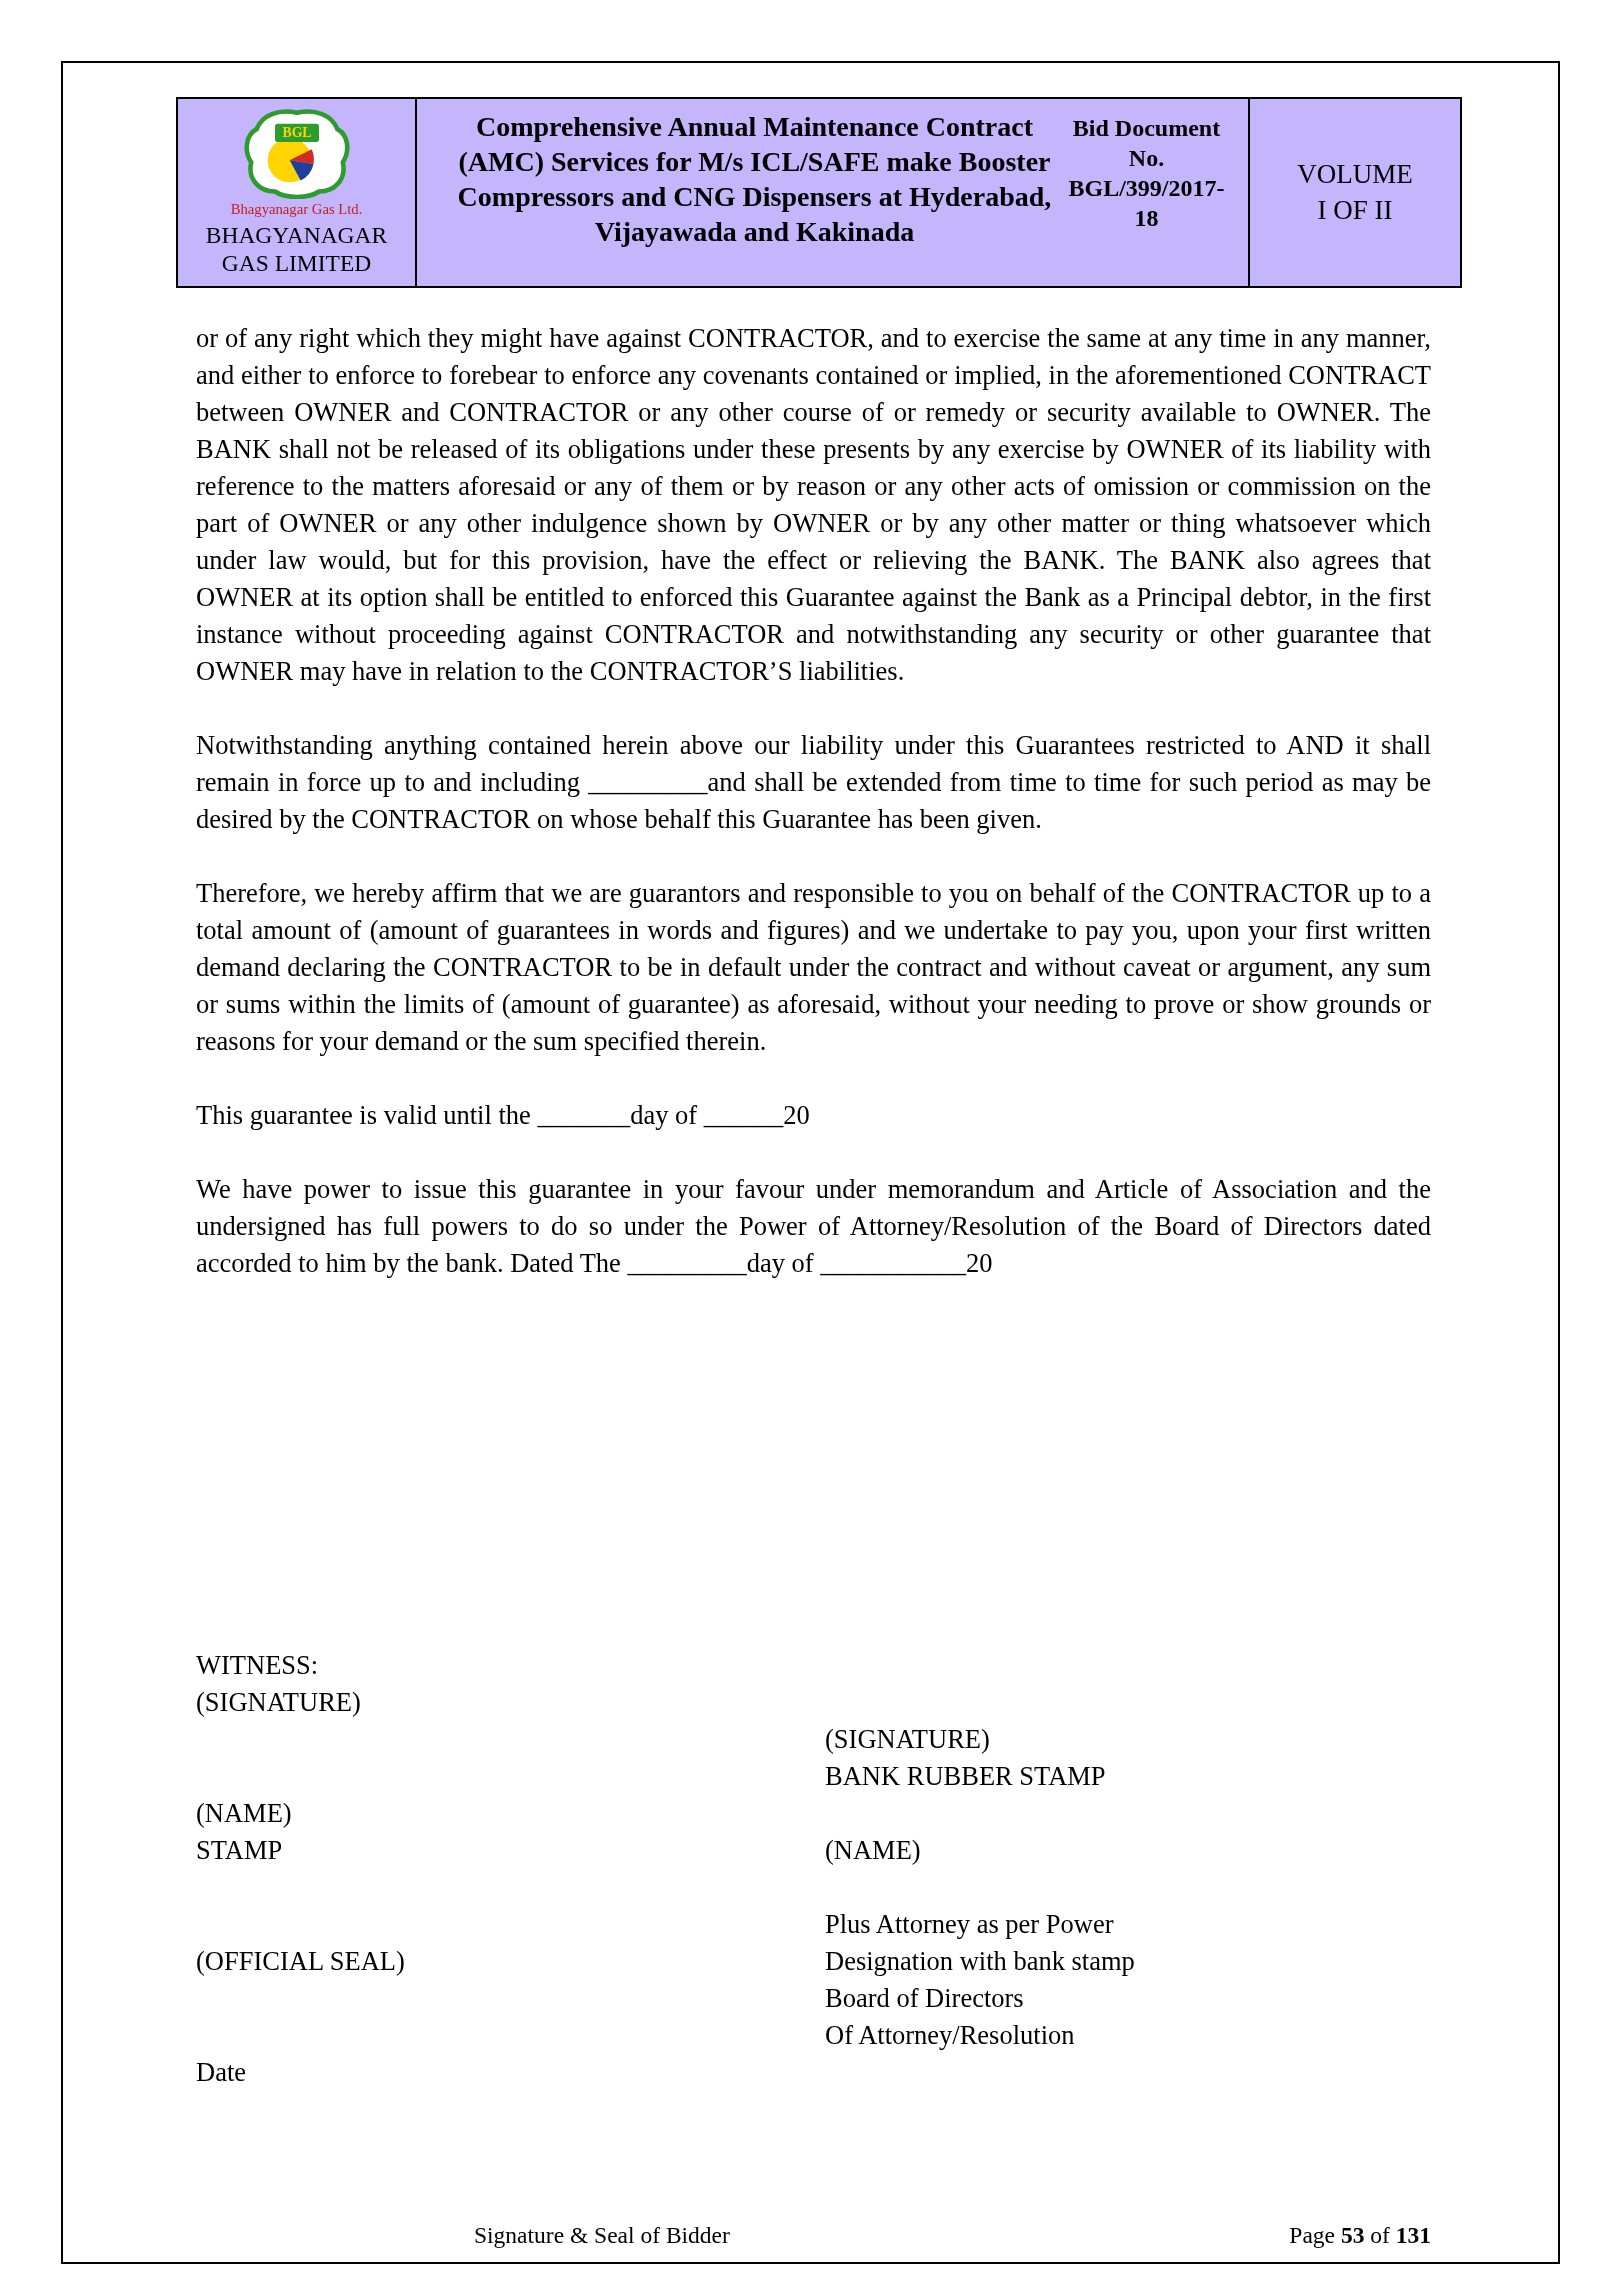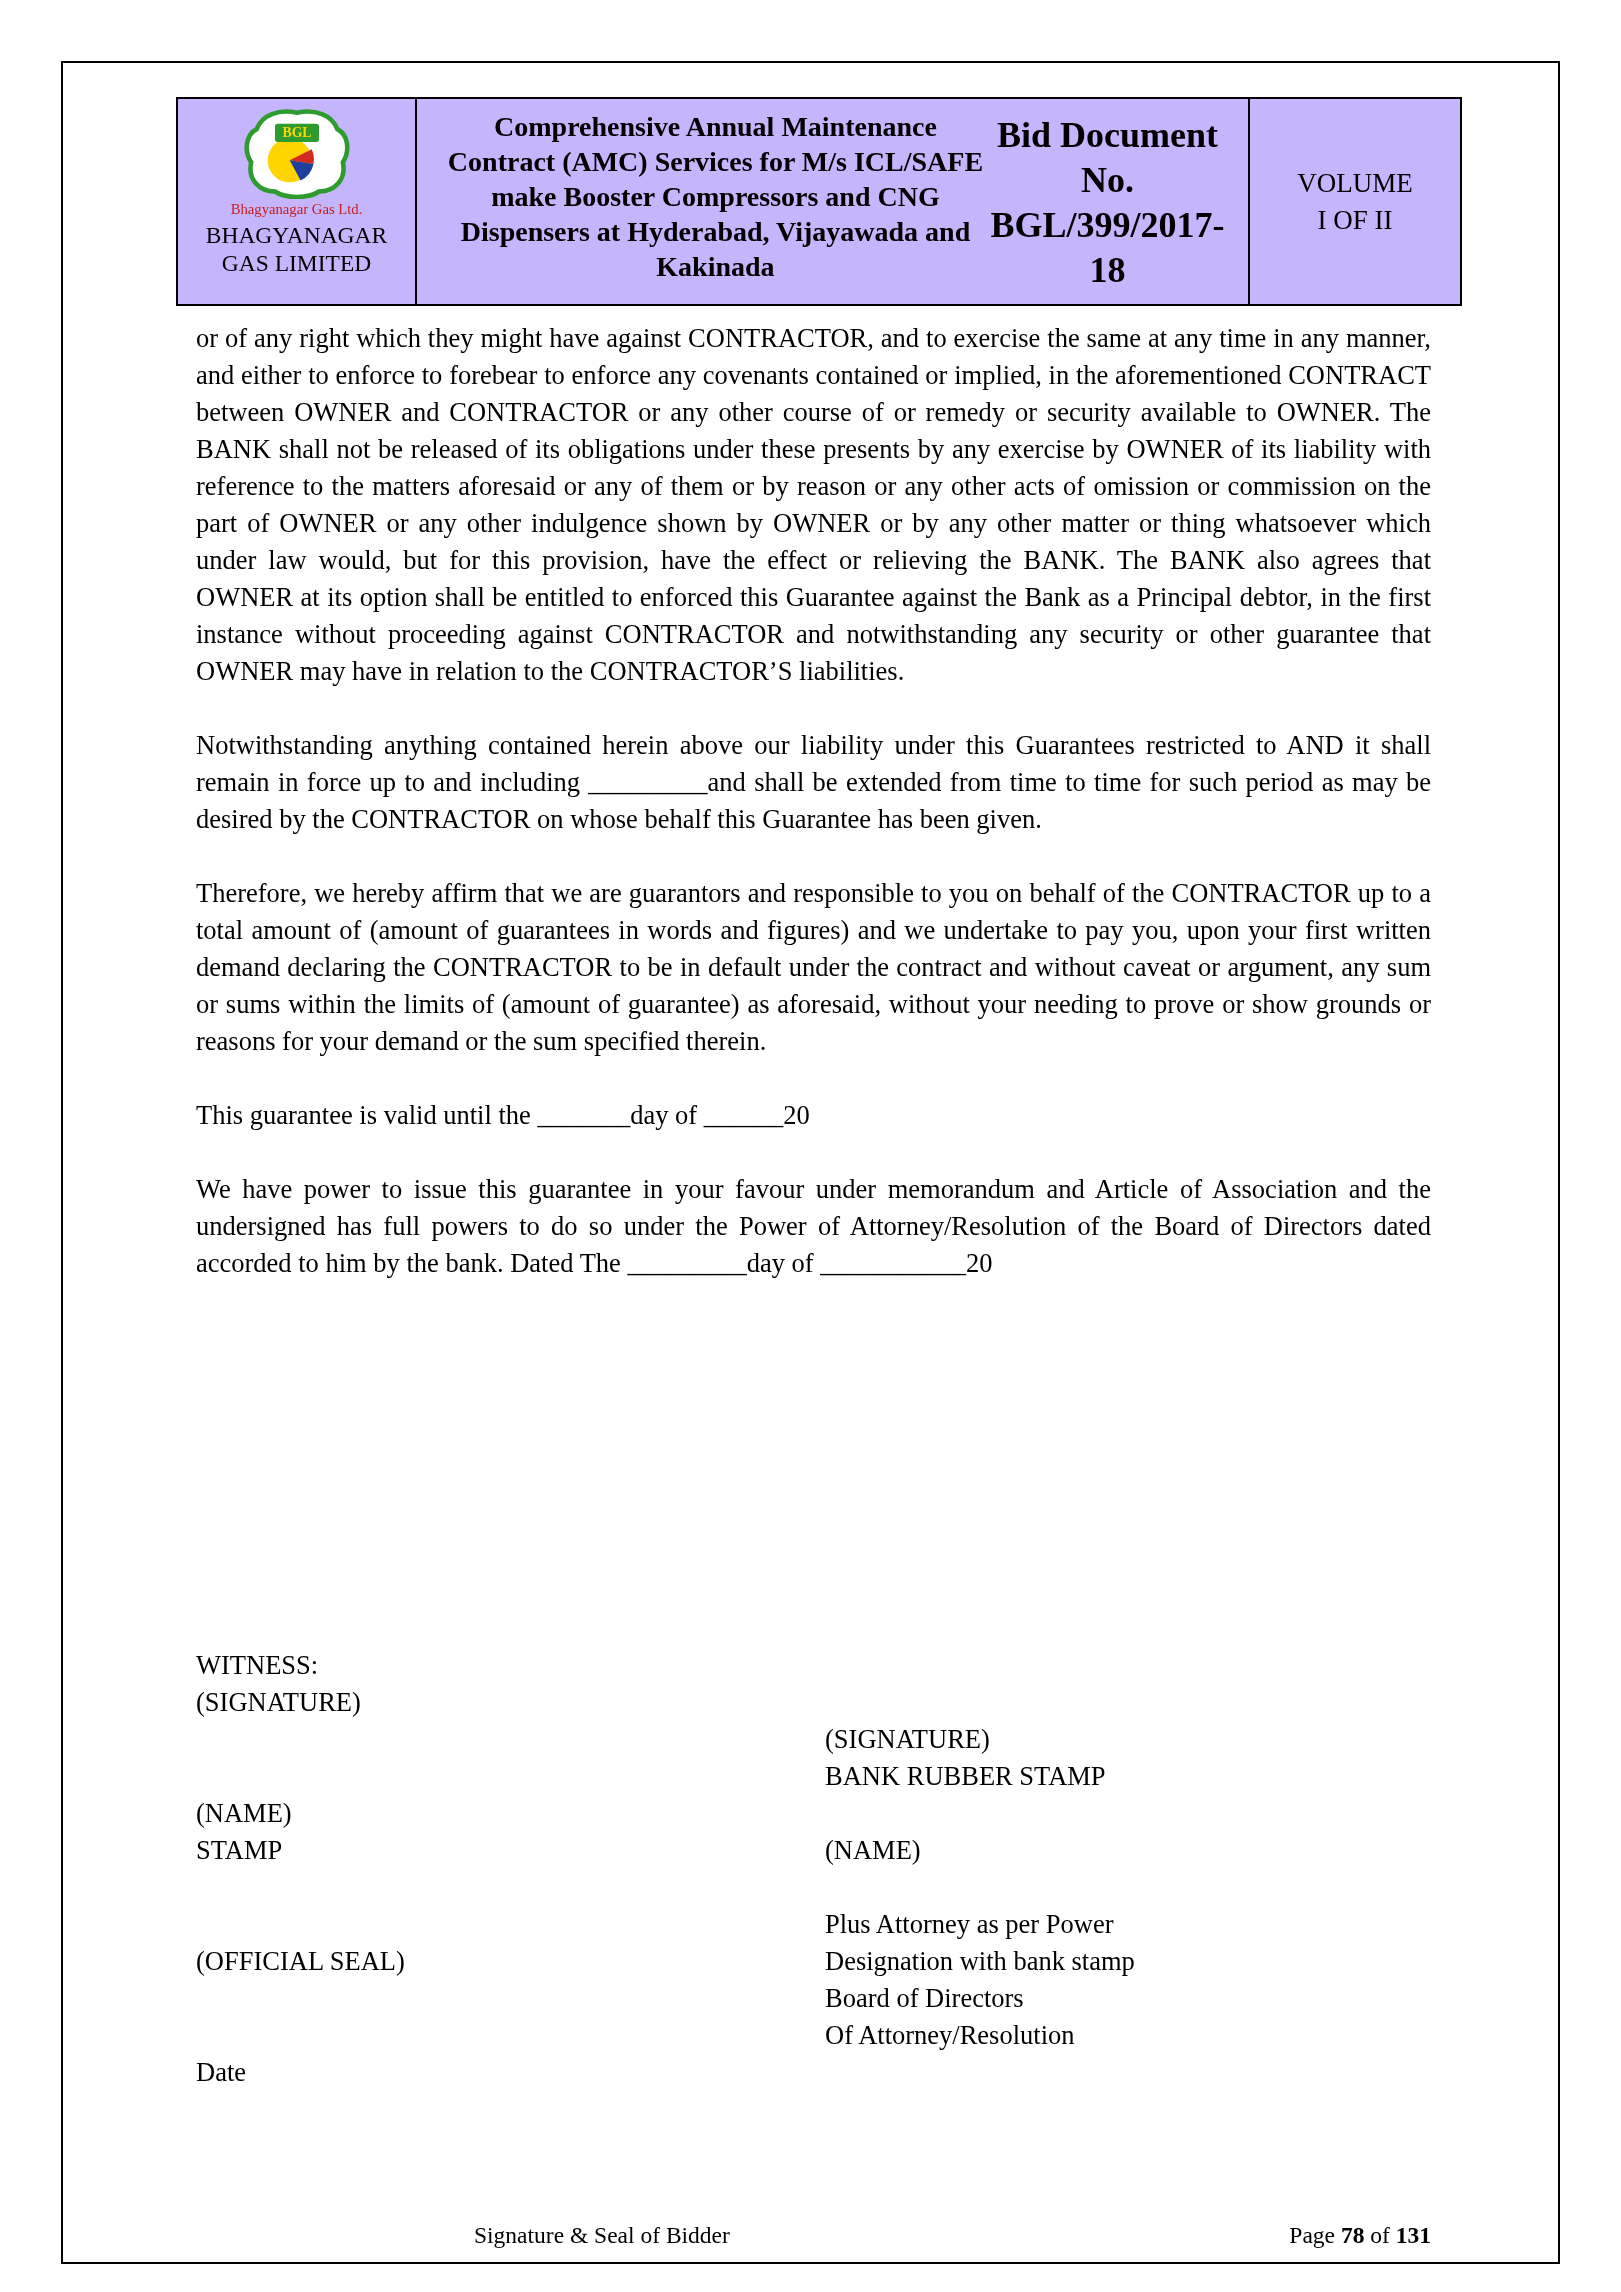--- a/index.html
+++ b/index.html
@@ -21,21 +21,21 @@
   .hcell-logo {
     width: 239px; border-right: 2px solid #000;
     padding: 7.8px 3.9px 7.8px; display: flex; flex-direction: column; align-items: center;
   }
   .hcell-title {
     flex: 1; border-right: 2px solid #000;
     padding: 9.8px 23.5px 11.8px; text-align: center;
     display: flex; flex-direction: row; justify-content: center;
   }
   .doc-title { font-weight: bold; font-size: 28px; line-height: 1.25; }
-  .doc-bid   { font-weight: bold; font-size: 36px; line-height: 1.25; margin-top: 3.9px; }
+  .doc-bid   { font-weight: bold; font-size: 24px; line-height: 1.25; margin-top: 3.9px; }
   .hcell-volume {
     width: 210px; display: flex; flex-direction: column;
     justify-content: center; align-items: center;
     font-size: 27px; line-height: 1.35; text-align: center;
   }
   .logo-sub { color: #c4201d; font-size: 14.7px; line-height: 1.2; margin: 2px 0 3.9px; }
   .logo-company { font-size: 23.5px; line-height: 1.18; text-align: center; }
   
   .content {
     position: absolute; left: 196px; top: 320px; width: 1235px;
@@ -148,17 +148,17 @@
       <div class="right">Of Attorney/Resolution</div>
     </div>
     <div class="sigrow">
       <div class="left">Date</div>
       <div class="right"></div>
     </div>
   </div>
 
   <div class="footer">
     <span class="footer-center">Signature &amp; Seal of Bidder</span>
-    <span class="footer-page"><span>Page </span><span class="b">78</span><span> of </span><span class="b">131</span></span>
+    <span class="footer-page"><span>Page </span><span class="b">53</span><span> of </span><span class="b">131</span></span>
   </div>
 
 </div>
 
 
 </body></html>

